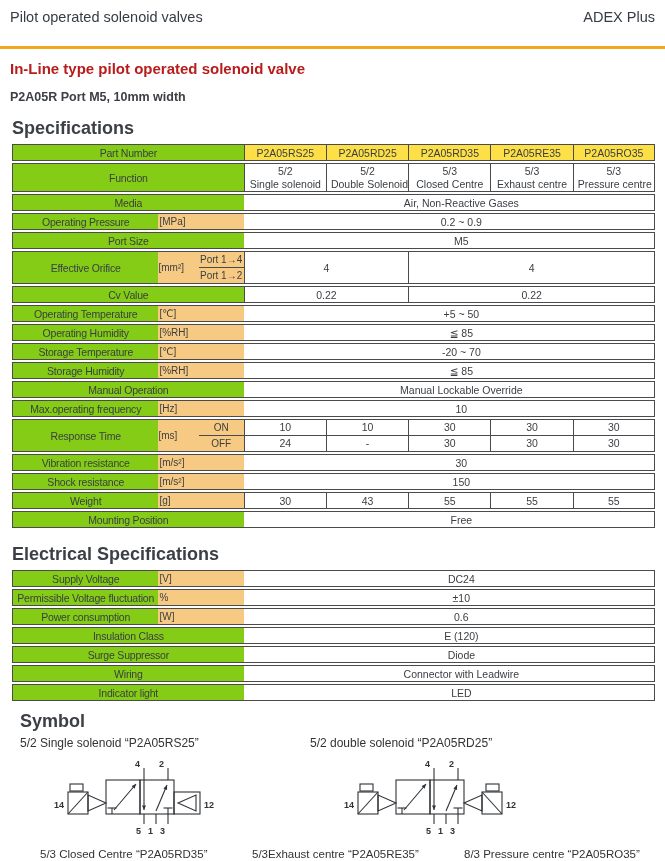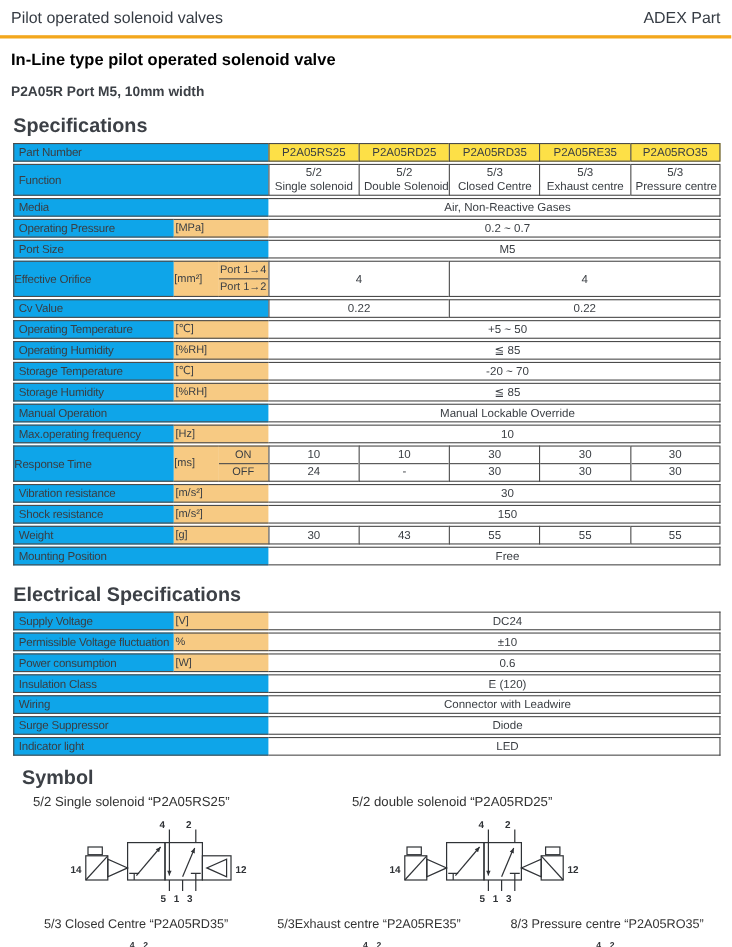--- a/index.html
+++ b/index.html
@@ -3,67 +3,67 @@
 <meta charset="utf-8">
 <style>
   html,body{margin:0;padding:0;}
   body{
     width:665px;height:861px;background:#ffffff;overflow:hidden;
     font-family:"Liberation Sans","DejaVu Sans",sans-serif;
     color:#3c4046;
   }
   
   .hdr{display:flex;justify-content:space-between;align-items:flex-end;
-       padding:9px 10px 7px 10px;font-size:14.5px;color:#363c44;}
+       padding:9px 10px 21px 10px;font-size:14.5px;color:#363c44;}
   .rule{height:3px;background:#F3A71D;}
-  .title{font-size:15px;font-weight:bold;color:#000000;margin:11px 0 0 10px;}
+  .title{font-size:15px;font-weight:bold;color:#b91c1c;margin:11px 0 0 10px;}
   .subtitle{font-size:12.5px;font-weight:bold;margin:13px 0 0 10px;}
   .sec{font-size:18px;font-weight:bold;margin:14px 0 3px 12px;}
   
   table{border-collapse:separate;border-spacing:0 2px;margin-left:12px;
         table-layout:fixed;width:643px;font-size:10.5px;color:#3a3e43;}
   td{border-top:1px solid #4b4b4b;border-bottom:1px solid #4b4b4b;
      padding:0 4px;height:15px;white-space:nowrap;overflow:hidden;vertical-align:middle;}
-  .lbl{background:#0ea5e9;overflow:visible;letter-spacing:-0.2px;}
+  .lbl{background:#84cc16;overflow:visible;letter-spacing:-0.2px;text-align:center;}
   .unit{background:#F7CA83;font-size:10px;padding:0 1px;}
   .sub{background:#F7CA83;font-size:10px;padding:0 1px;}
   .og{background:#fde047;}
   .val{text-align:center;border-left:1px solid #4b4b4b;}
   .span{border-left:none;padding-left:29px;}
   .bl{border-left:1px solid #4b4b4b;}
   .br{border-right:1px solid #4b4b4b;}
   td.tall{height:27px;}
   td.tall2{height:30px;padding:0;}
   .fn div{height:13px;line-height:13px;text-align:center;}
   .stack{display:flex;flex-direction:column;justify-content:flex-start;height:100%;}
   .stack>div{height:15px;line-height:15px;text-align:center;}
   .s-b{border-top:1px solid #4b4b4b;}
   
   .symwrap{margin:8px 0 0 20px;}
   .symrow1{display:flex;margin-top:4px;}
   .symrow2{display:flex;margin:6px 0 0 10px;}
-  .sb1a{width:290px;margin-left:10px;}
+  .sb1a{width:290px;}
   .sb1b{width:340px;}
   .sb2{width:204px;margin-right:8px;}
   .cap{font-size:12px;color:#333;}
   .cap2{font-size:11.5px;color:#333;margin-left:10px;}
   .sb1a svg,.sb1b svg{margin:8px 0 0 10px;}
   .sb2 svg{margin-top:5px;}
   svg line,svg polyline,svg rect,svg polygon{stroke:#2f3236;stroke-width:1.1;fill:none;}
   svg .filled{fill:#2f3236;stroke:none;}
   svg circle.filled{fill:#2f3236;stroke:none;}
   svg text{font-size:9px;font-weight:bold;fill:#2f3236;stroke:none;
            font-family:"Liberation Sans","DejaVu Sans",sans-serif;}
 </style>
 </head>
 <body>
 
 <div class="hdr">
   <span>Pilot operated solenoid valves</span>
-  <span>ADEX Part</span>
+  <span>ADEX Plus</span>
 </div>
 <div class="rule"></div>
 
 <div class="title">In-Line type pilot operated solenoid valve</div>
 <div class="subtitle">P2A05R Port M5, 10mm width</div>
 
 <div class="sec">Specifications</div>
 
 <table>
   <colgroup>
@@ -108,21 +108,21 @@
       <div>Pressure centre</div>
         </td>
   </tr>
   <tr>
     <td colspan="3" class="lbl bl">Media</td>
     <td colspan="5" class="val span br">Air, Non-Reactive Gases</td>
   </tr>
   <tr>
     <td class="lbl bl">Operating Pressure</td>
     <td colspan="2" class="unit">[MPa]</td>
-    <td colspan="5" class="val span br">0.2 ~ 0.7</td>
+    <td colspan="5" class="val span br">0.2 ~ 0.9</td>
   </tr>
   <tr>
     <td colspan="3" class="lbl bl">Port Size</td>
     <td colspan="5" class="val span br">M5</td>
   </tr>
   <tr>
     <td class="lbl bl tall2">Effective Orifice</td>
     <td class="unit tall2">[mm²]</td>
     <td class="sub tall2">
       <div class="stack">
@@ -260,26 +260,26 @@
   <tr>
     <td class="lbl bl">Power consumption</td>
     <td colspan="2" class="unit">[W]</td>
     <td colspan="5" class="val span br">0.6</td>
   </tr>
   <tr>
     <td colspan="3" class="lbl bl">Insulation Class</td>
     <td colspan="5" class="val span br">E (120)</td>
   </tr>
   <tr>
+    <td colspan="3" class="lbl bl">Surge Suppressor</td>
+    <td colspan="5" class="val span br">Diode</td>
+  </tr>
+  <tr>
     <td colspan="3" class="lbl bl">Wiring</td>
     <td colspan="5" class="val span br">Connector with Leadwire</td>
-  </tr>
-  <tr>
-    <td colspan="3" class="lbl bl">Surge Suppressor</td>
-    <td colspan="5" class="val span br">Diode</td>
   </tr>
   <tr>
     <td colspan="3" class="lbl bl">Indicator light</td>
     <td colspan="5" class="val span br">LED</td>
   </tr>
 </tbody>
   </table>
 
 <div class="symwrap">
   <div class="sec" style="margin:0">Symbol</div>

